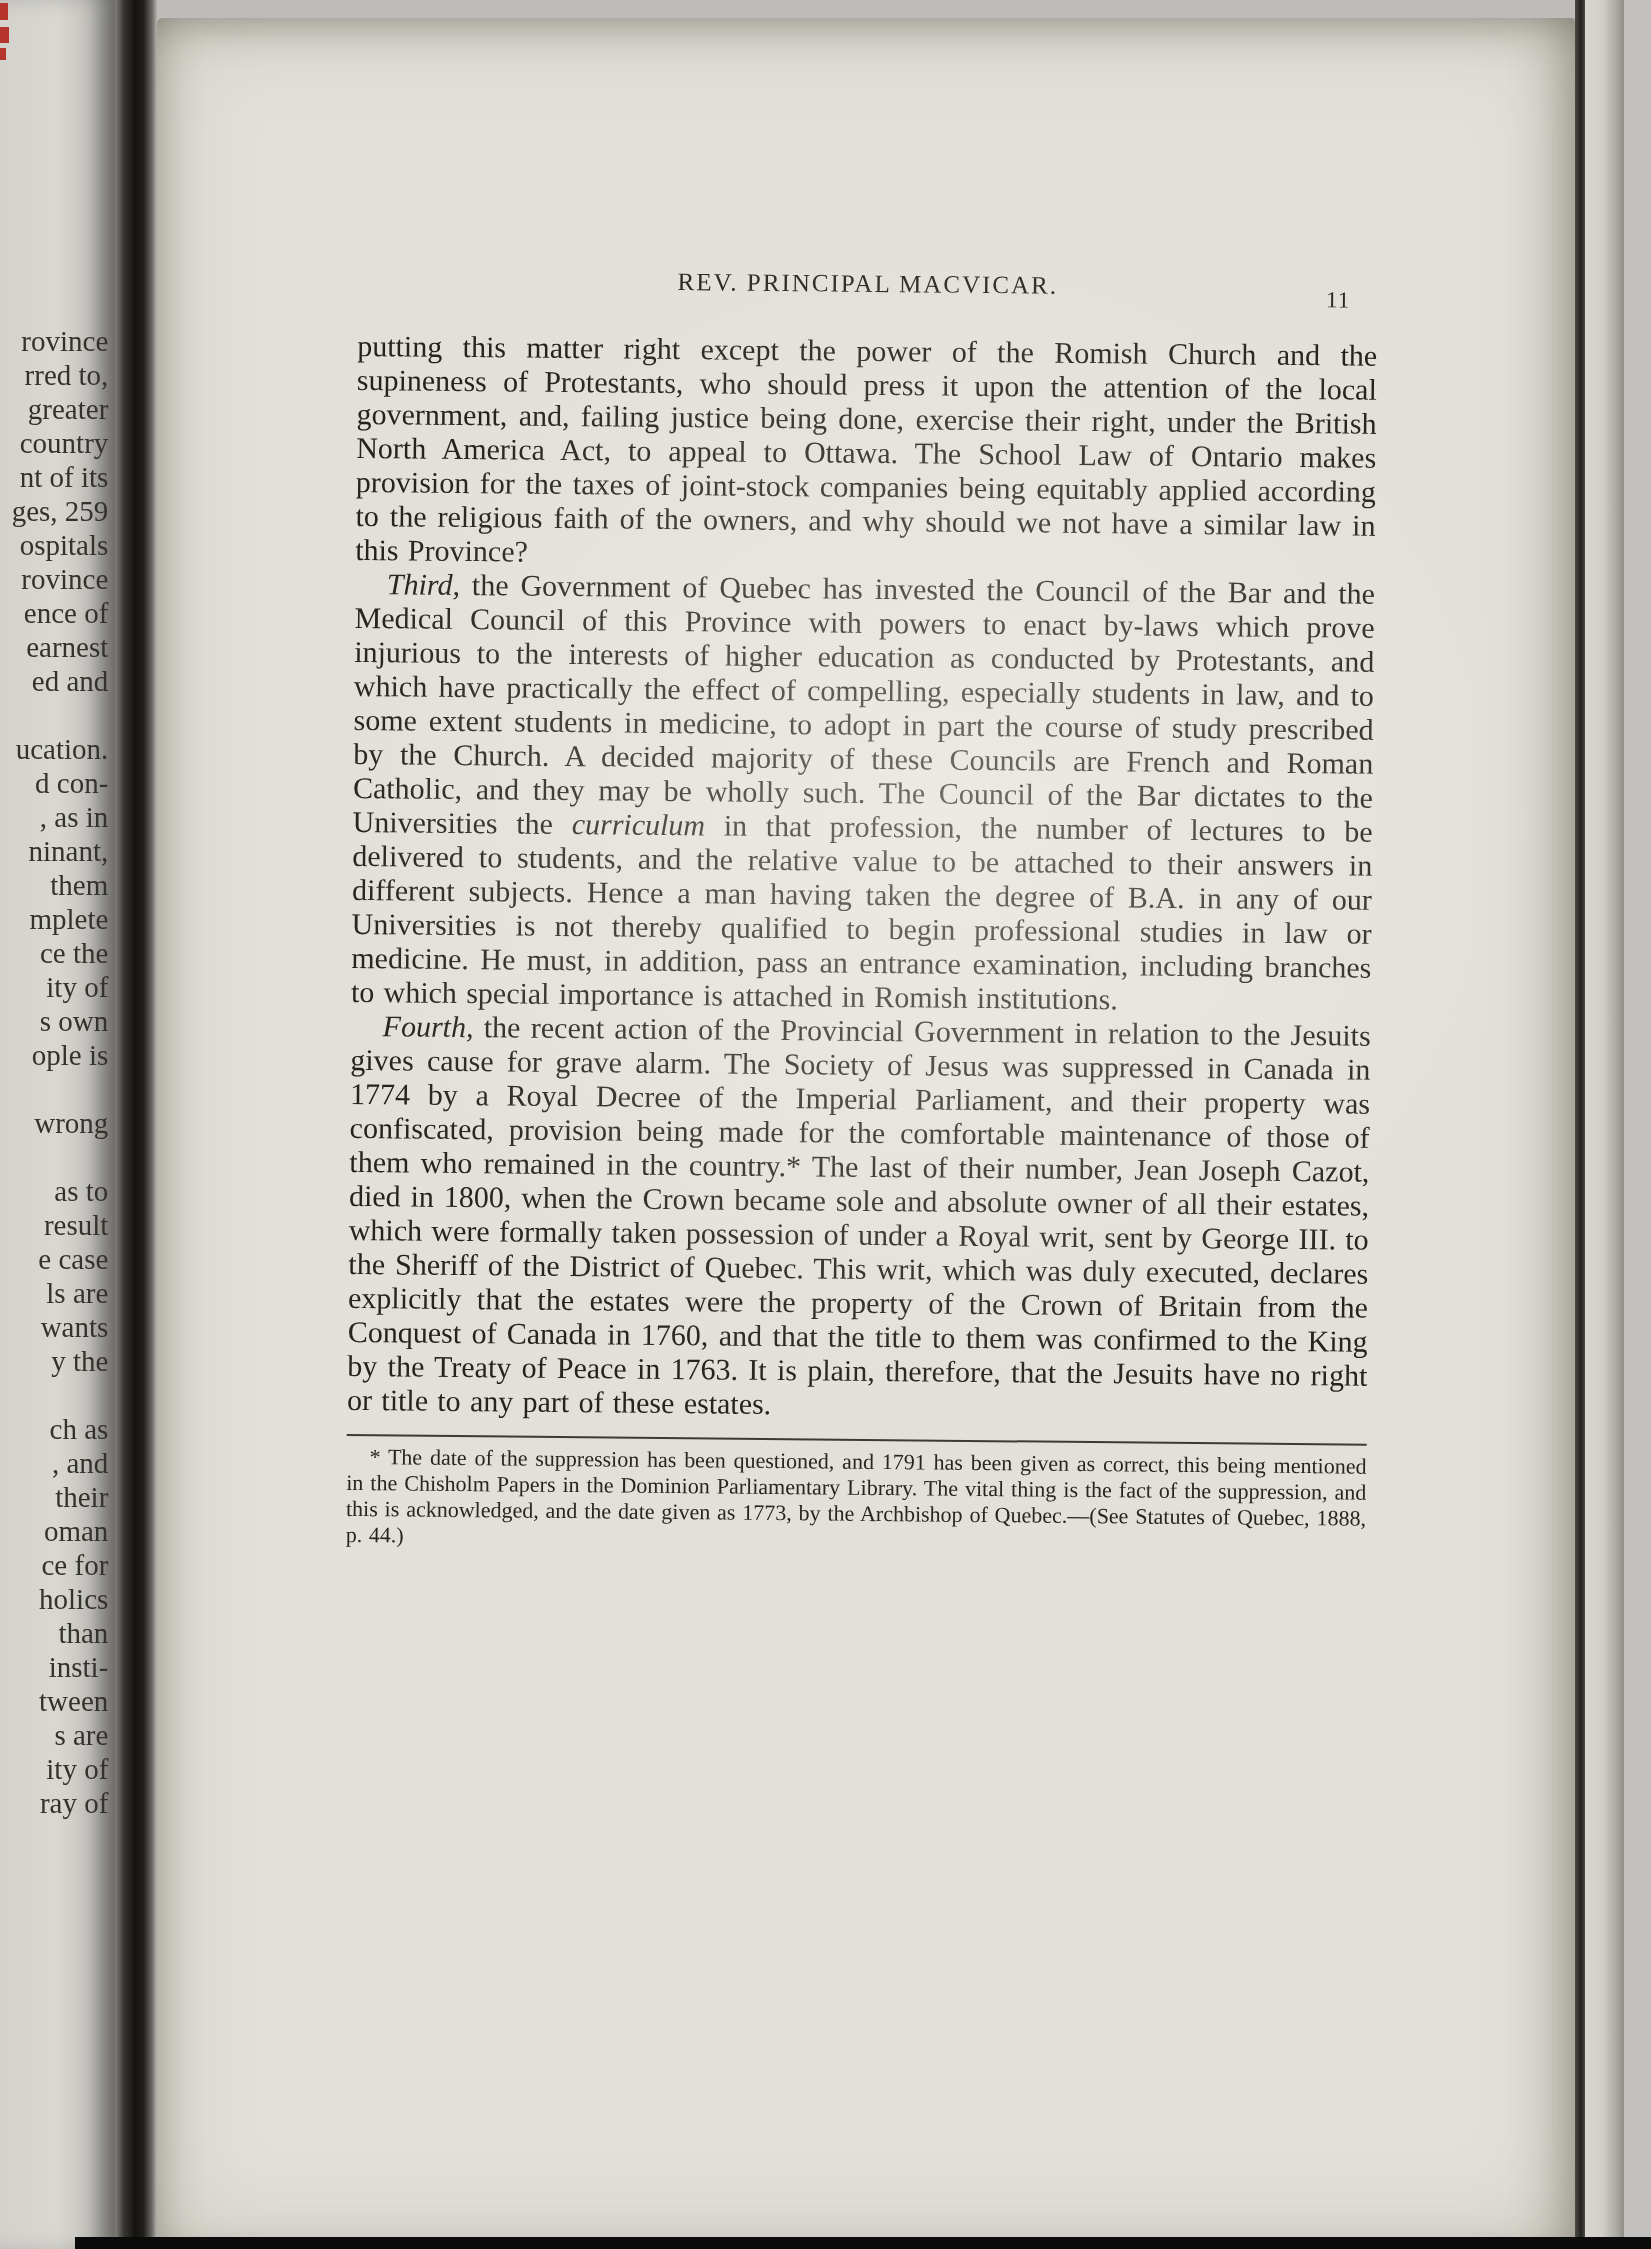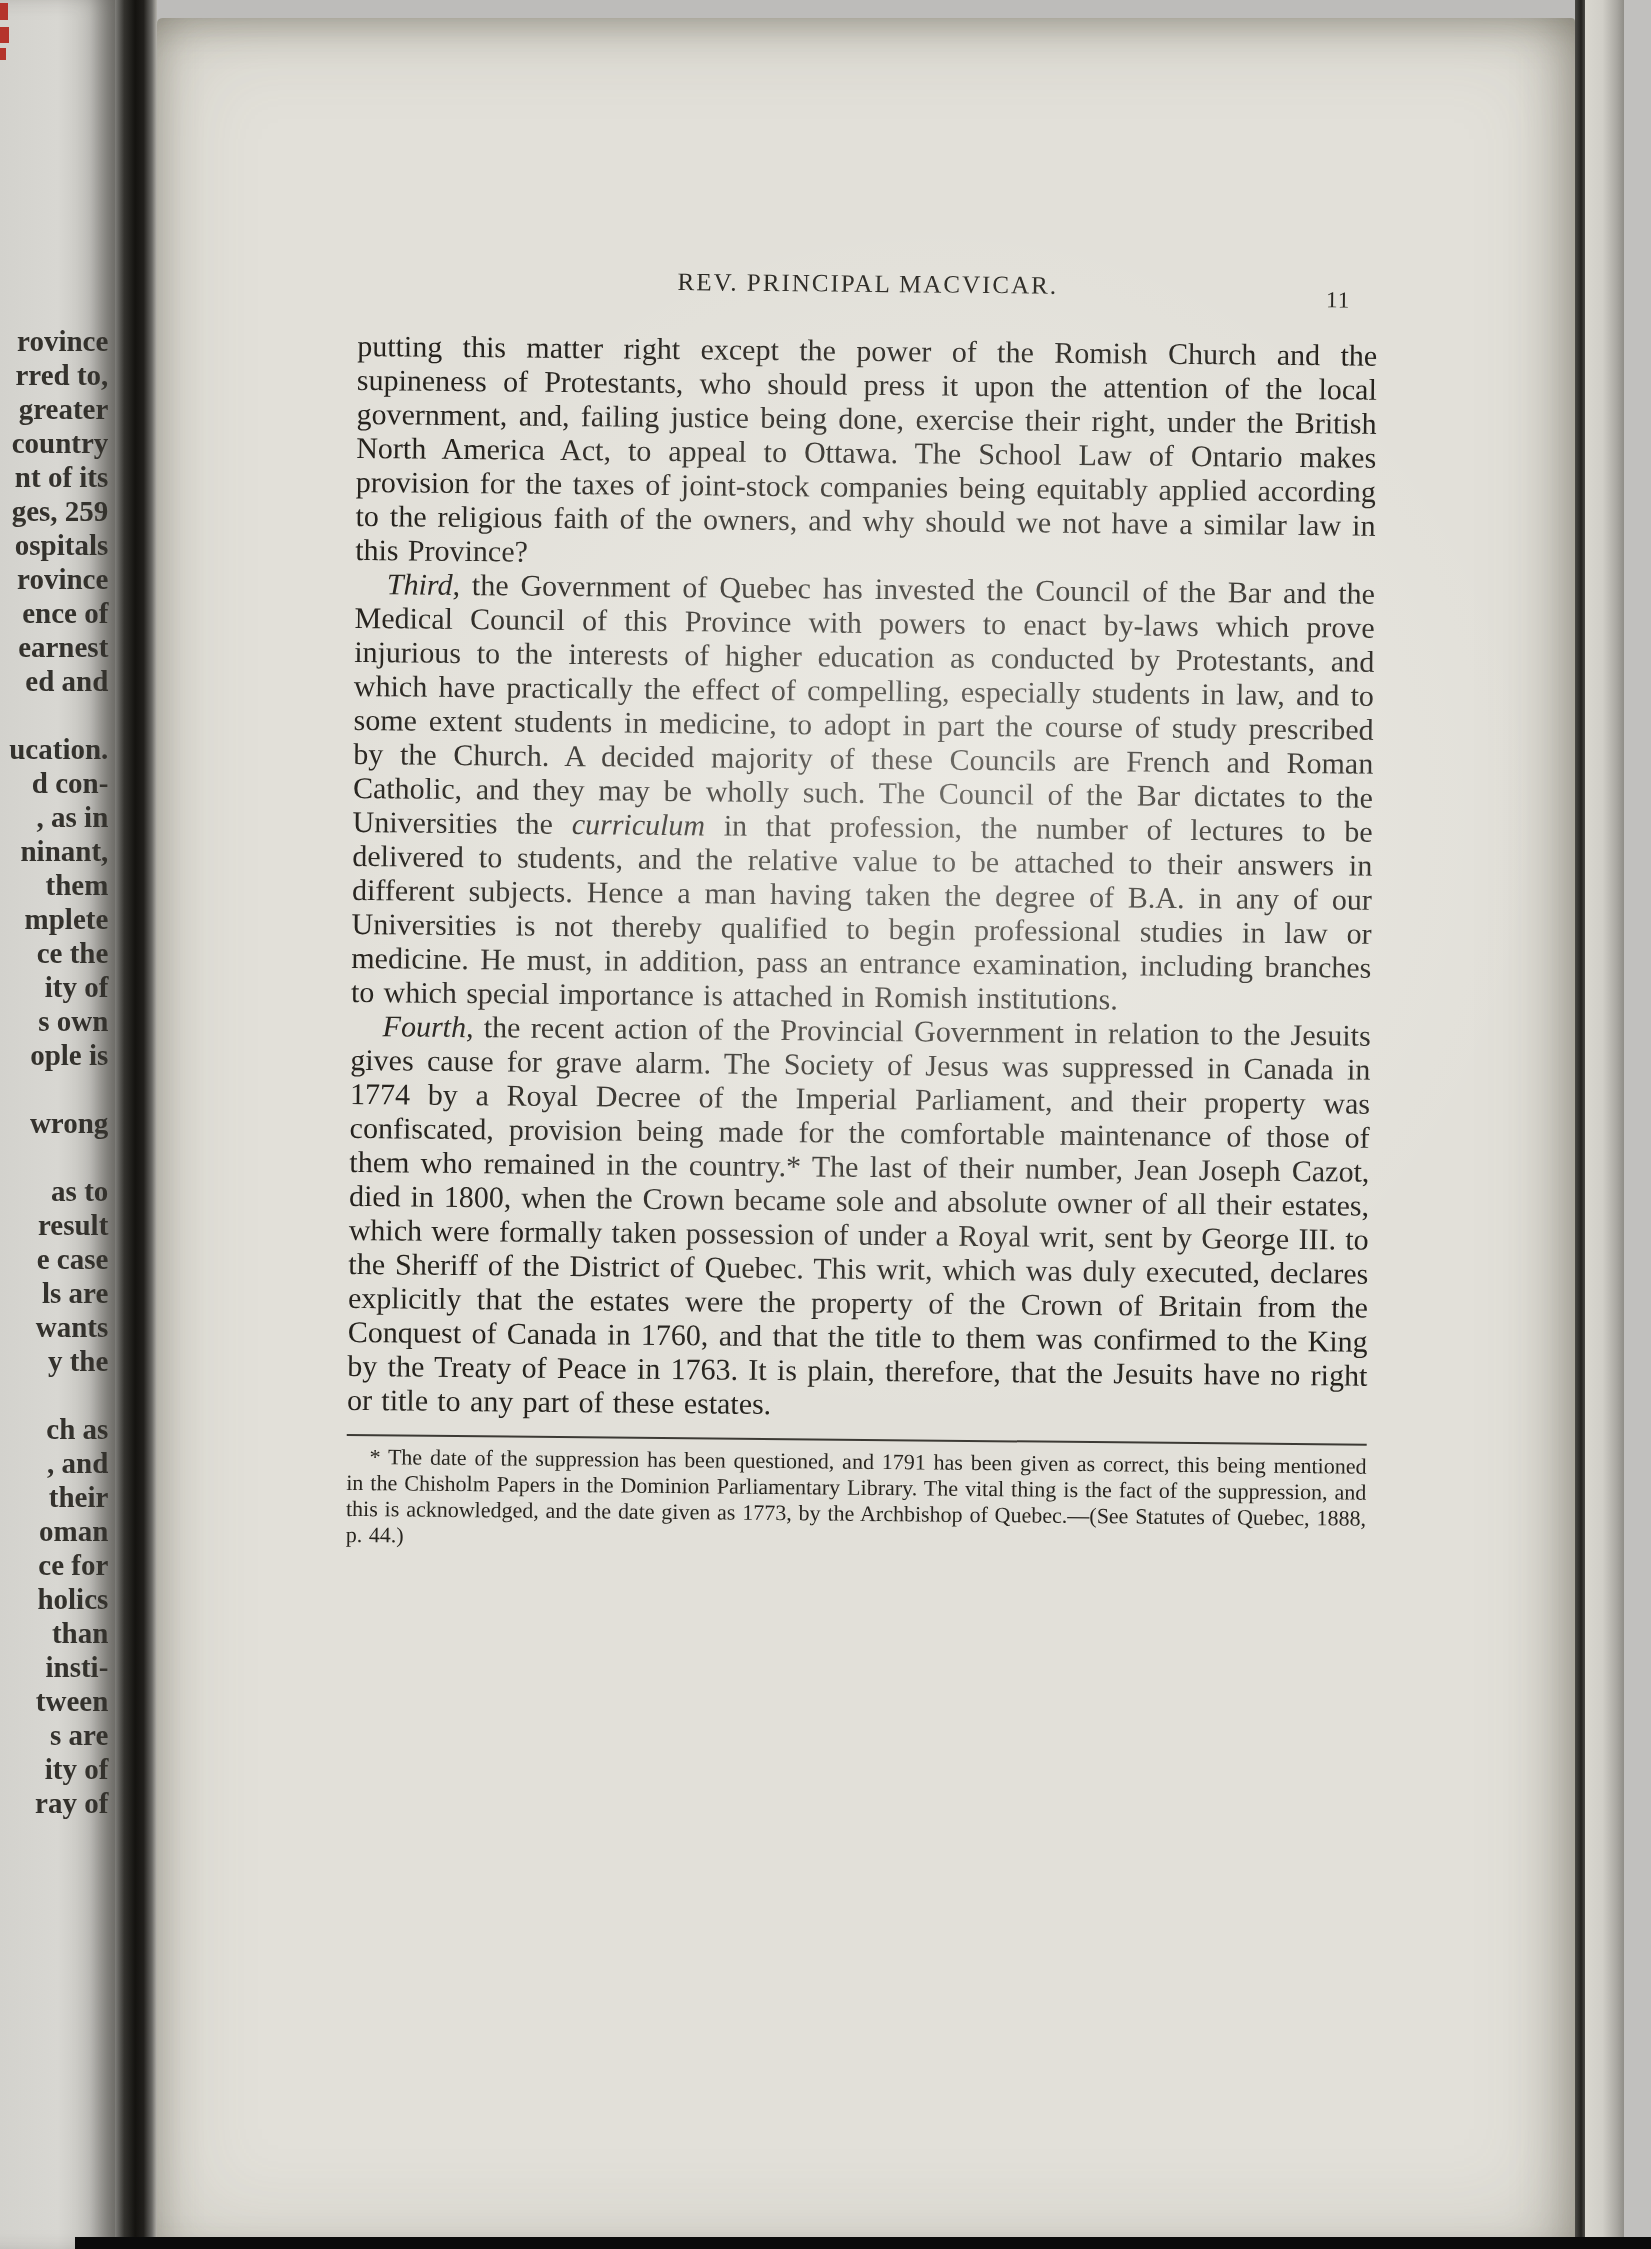--- a/index.html
+++ b/index.html
@@ -27,21 +27,21 @@
   }
   .fragments {
     position: absolute;
     top: 324px; right: 6.7px;
     text-align: right;
     font-size: 29px;
     line-height: 34px;
     color: #34322d;
     white-space: pre;
   }
-  .fragment-line { height: 34px; font-weight: bold; }
+  .fragment-line { height: 34px; }
 
   
   .gutter {
     position: absolute;
     left: 115px; top: 0;
     width: 42px; height: 100%;
     background: linear-gradient(90deg, #807f7b 0%, #34332f 22%, #141310 48%, #211f1c 68%, #6b6a66 88%, #b6b4ad 100%);
   }
 
   

